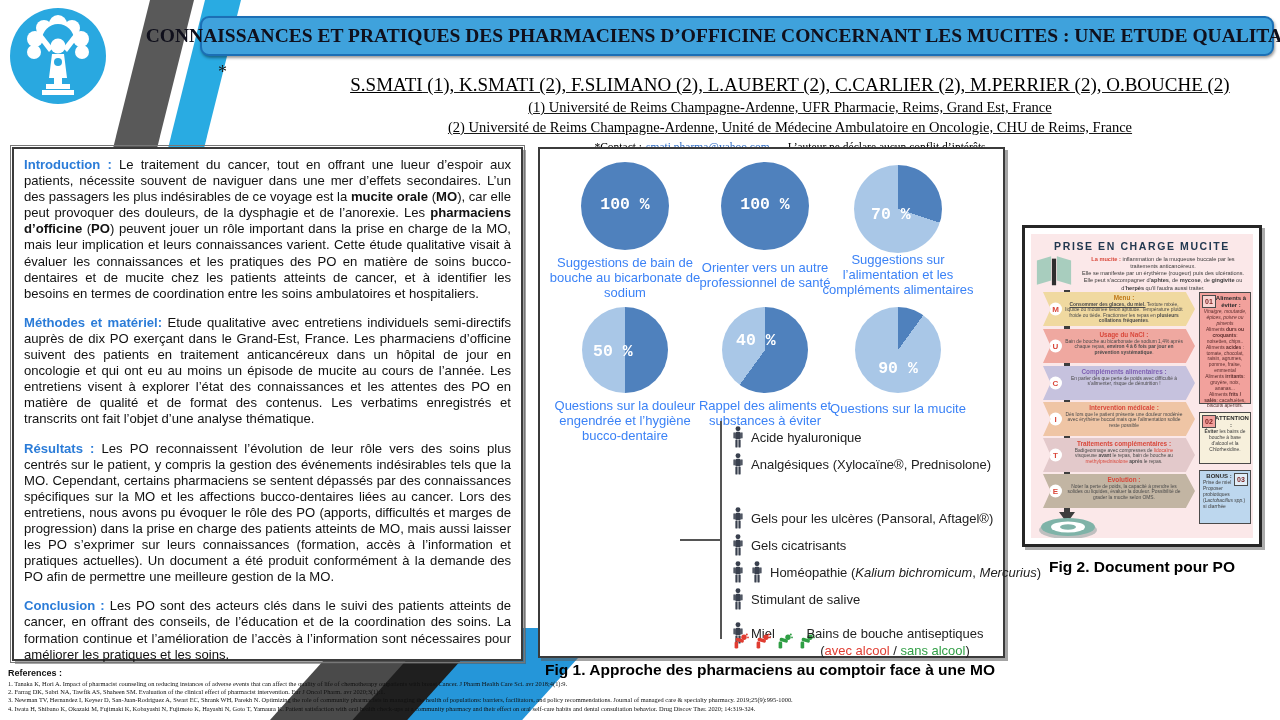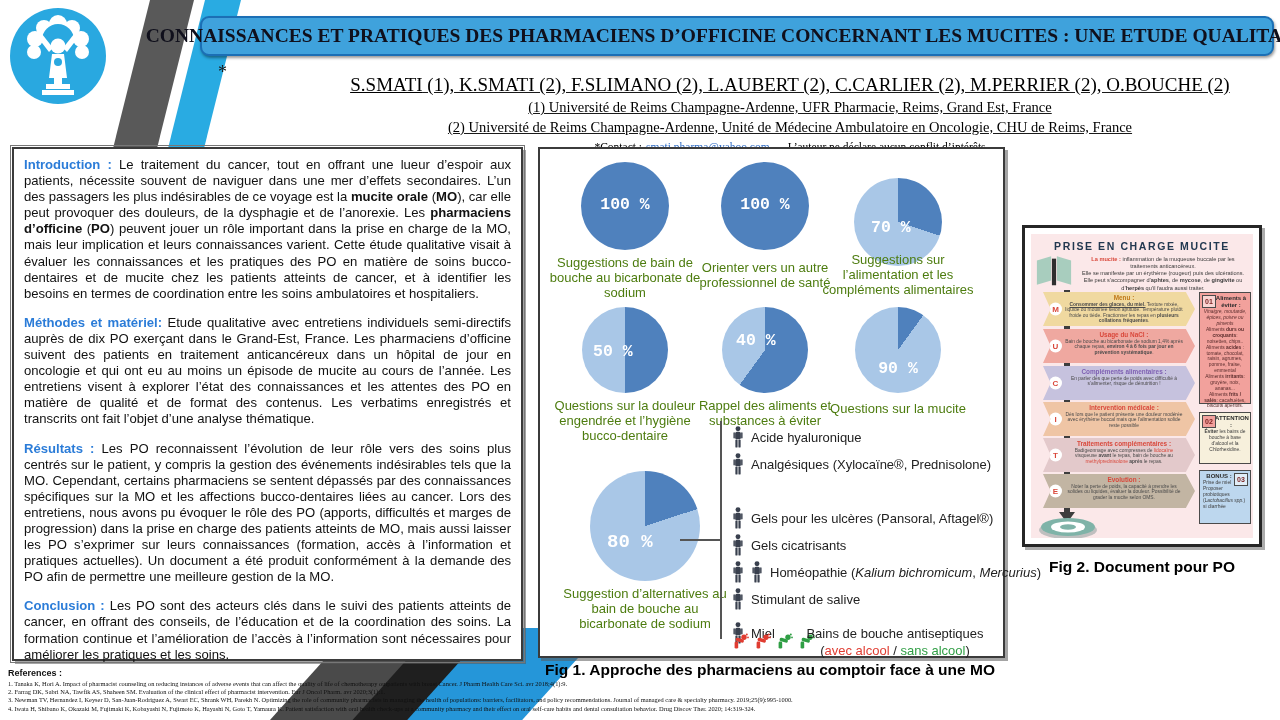--- a/index.html
+++ b/index.html
@@ -30,33 +30,33 @@
               border:2px solid #3b3b3b;outline:1px solid #777;outline-offset:1px;z-index:3;
               box-shadow:3px 3px 0 rgba(90,90,90,.55);padding:8px 10px;box-sizing:border-box;}
   .left-panel p{margin:0 0 13px 0;font-size:13.1px;line-height:16.1px;text-align:justify;color:#111;}
   .left-panel .sec{color:#2B7CD8;font-weight:bold;}
   
   .fig1-panel{position:absolute;left:538px;top:147px;width:467px;height:511px;background:#fff;
               border:2px solid #3b3b3b;z-index:3;box-shadow:3px 3px 0 rgba(90,90,90,.55);box-sizing:border-box;}
   .pie{position:absolute;border-radius:50%;font-family:Liberation Mono, monospace;}
   .p1{left:41px;top:13px;width:88px;height:88px;}
   .p2{left:181px;top:13px;width:88px;height:88px;}
-  .p3{left:314px;top:29px;width:88px;height:88px;}
+  .p3{left:314px;top:16px;width:88px;height:88px;}
   .p4{left:42px;top:158px;width:86px;height:86px;}
   .p5{left:182px;top:158px;width:86px;height:86px;}
   .p6{left:315px;top:158px;width:86px;height:86px;}
   .p7{left:50px;top:322px;width:110px;height:110px;}
   .pv{position:absolute;color:#fff;font-weight:bold;font-size:16.5px;}
   .p1 .pv,.p2 .pv{left:0;right:0;top:33px;text-align:center;}
   .p3 .pv{left:17px;top:40px;}
   .p4 .pv{left:11px;top:35px;}
   .p5 .pv{left:14px;top:24px;text-align:right;}
   .p6 .pv{left:0;right:0;top:52px;text-align:center;}
   .p7 .pv{left:17px;top:60px;font-size:19px;}
-  .pcap{position:absolute;width:152px;text-align:center;font-size:13px;line-height:1.14;color:#4d7c0f;}
+  .pcap{position:absolute;width:152px;text-align:center;font-size:13px;line-height:1.14;color:#3b82f6;}
   .c1{left:9px;top:107px;}  .c2{left:149px;top:112px;} .c3{left:282px;top:104px;}
   .c4{left:9px;top:250px;}  .c5{left:149px;top:250px;} .c6{left:282px;top:253px;}
   .c7{left:16px;top:438px;width:178px;}
   .divider-v{position:absolute;left:180px;top:272px;width:2px;height:218px;background:#555;}
   .connector-h{position:absolute;left:140px;top:390px;width:40px;height:2px;background:#555;}
   .l-row{position:absolute;left:192px;display:flex;align-items:center;gap:7px;height:24px;}
   .l-row .txt{font-size:13px;color:#222;white-space:nowrap;}
   .person-icon{width:12px;height:22px;flex:0 0 auto;}
   .gargle-row{position:absolute;left:192px;top:484px;display:flex;gap:5px;}
   .gargle-icon{width:17px;height:16px;}
@@ -189,31 +189,27 @@
       </div>
     <div class="pie p4" style="background: conic-gradient(rgb(79, 129, 189) 0deg, rgb(79, 129, 189) 50%, rgb(169, 199, 231) 50%, rgb(169, 199, 231) 100%);">
         <span class="pv">50 %</span>
       </div>
     <div class="pie p5" style="background: conic-gradient(rgb(79, 129, 189) 0deg, rgb(79, 129, 189) 60%, rgb(169, 199, 231) 60%, rgb(169, 199, 231) 100%);">
         <span class="pv">40 %</span>
       </div>
     <div class="pie p6" style="background: conic-gradient(rgb(79, 129, 189) 0deg, rgb(79, 129, 189) 10%, rgb(169, 199, 231) 10%, rgb(169, 199, 231) 100%);">
         <span class="pv">90 %</span>
       </div>
-    <div class="pie p7" style="background: conic-gradient(rgb(79, 129, 189) 0deg, rgb(79, 129, 189) 20%, rgb(169, 199, 231) 20%, rgb(169, 199, 231) 100%);">
-        <span class="pv">80 %</span>
-      </div>
 
     <div class="pcap c1">Suggestions de bain de bouche au bicarbonate de sodium</div>
     <div class="pcap c2">Orienter vers un autre professionnel de santé</div>
     <div class="pcap c3">Suggestions sur l’alimentation et les compléments alimentaires</div>
     <div class="pcap c4">Questions sur la douleur engendrée et l’hygiène bucco-dentaire</div>
     <div class="pcap c5">Rappel des aliments et substances à éviter</div>
     <div class="pcap c6">Questions sur la mucite</div>
-    <div class="pcap c7">Suggestion d’alternatives au bain de bouche au bicarbonate de sodium</div>
 
     <div class="divider-v"></div>
     <div class="connector-h"></div>
 
     <div class="l-row" style="top:276px">
       <svg class="person-icon" viewBox="0 0 14 26" fill="#39404E">
           <circle cx="7" cy="3.2" r="2.9"></circle>
           <rect x="3.6" y="6.8" width="6.8" height="9" rx="2"></rect>
           <rect x="1.6" y="7.4" width="1.7" height="7.4" rx="0.8"></rect>
           <rect x="10.7" y="7.4" width="1.7" height="7.4" rx="0.8"></rect>

